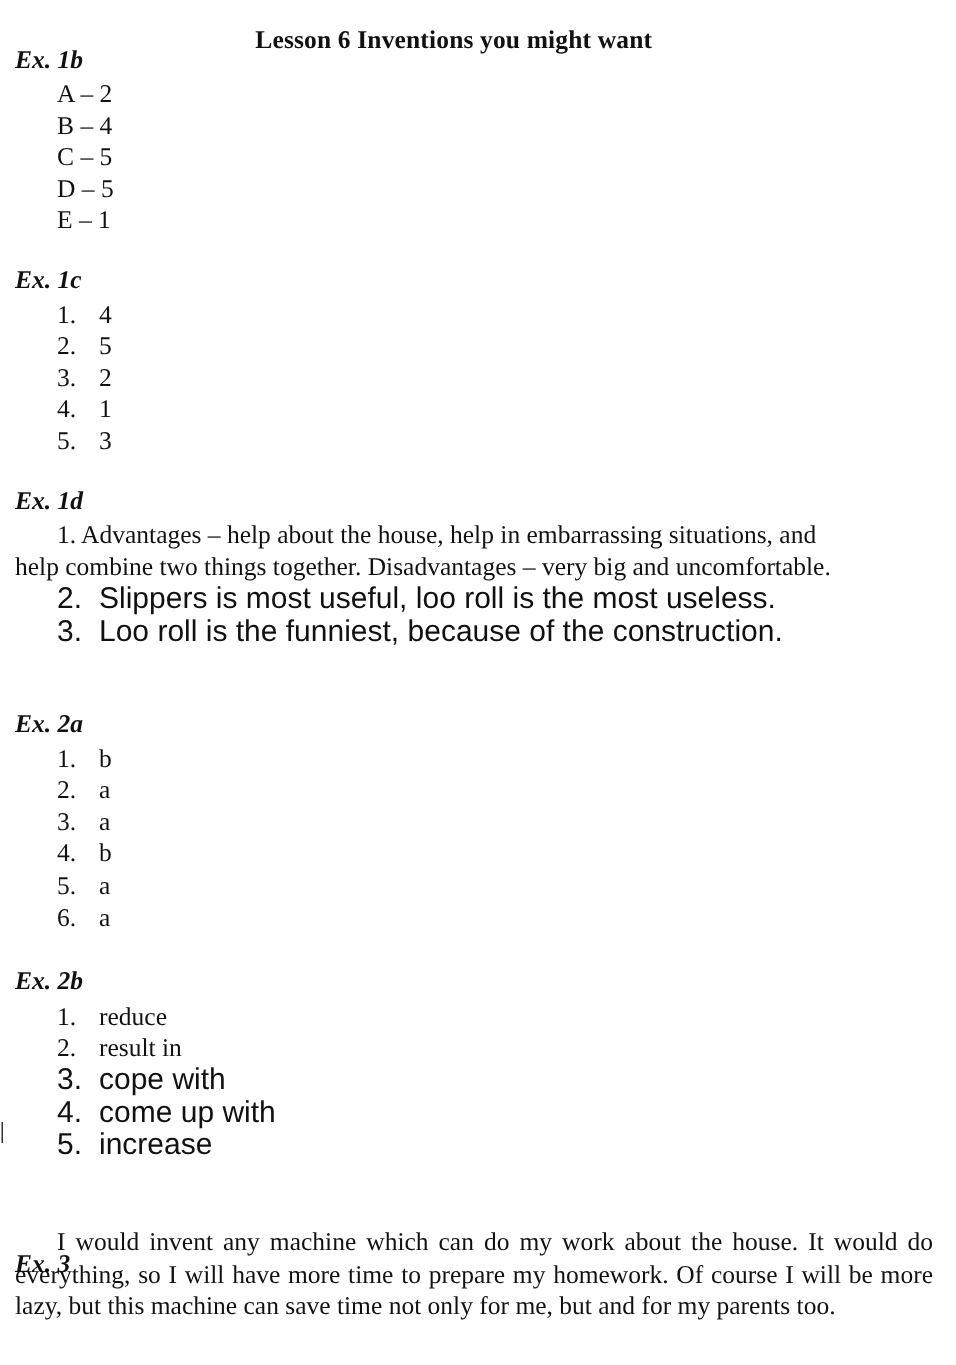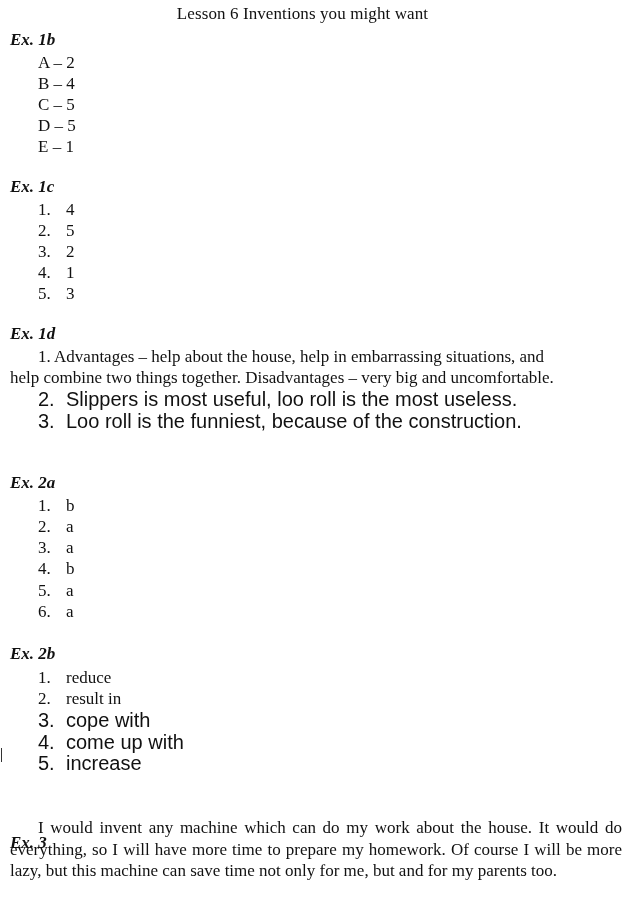--- a/index.html
+++ b/index.html
@@ -2,22 +2,22 @@
 <html><head>
 <meta charset="utf-8">
 <style>
   html, body { margin: 0; padding: 0; background: #ffffff; }
   body {
     width: 637px; height: 910px; overflow: hidden; position: relative;
     font-family: "Liberation Serif", serif; color: #111111;
   }
   .page { position: absolute; left: 0; top: 0; width: 637px; height: 910px; }
   .title {
-    position: absolute; top: 4px; left: 0; width: 605px; text-align: center;
-    font-weight: normal; font-size: 17px; letter-spacing: 0.1px;
+    position: absolute; top: 17px; left: 0; width: 605px; text-align: center;
+    font-weight: bold; font-size: 17px; letter-spacing: 0.1px;
   }
   .ex-head {
     position: absolute; left: 10px; font-style: italic; font-weight: bold;
     font-size: 17px;
   }
   .row {
     position: absolute; left: 38px; font-size: 17px; line-height: 21px;
     white-space: nowrap;
   }
   .num { display: inline-block; width: 28px; }

